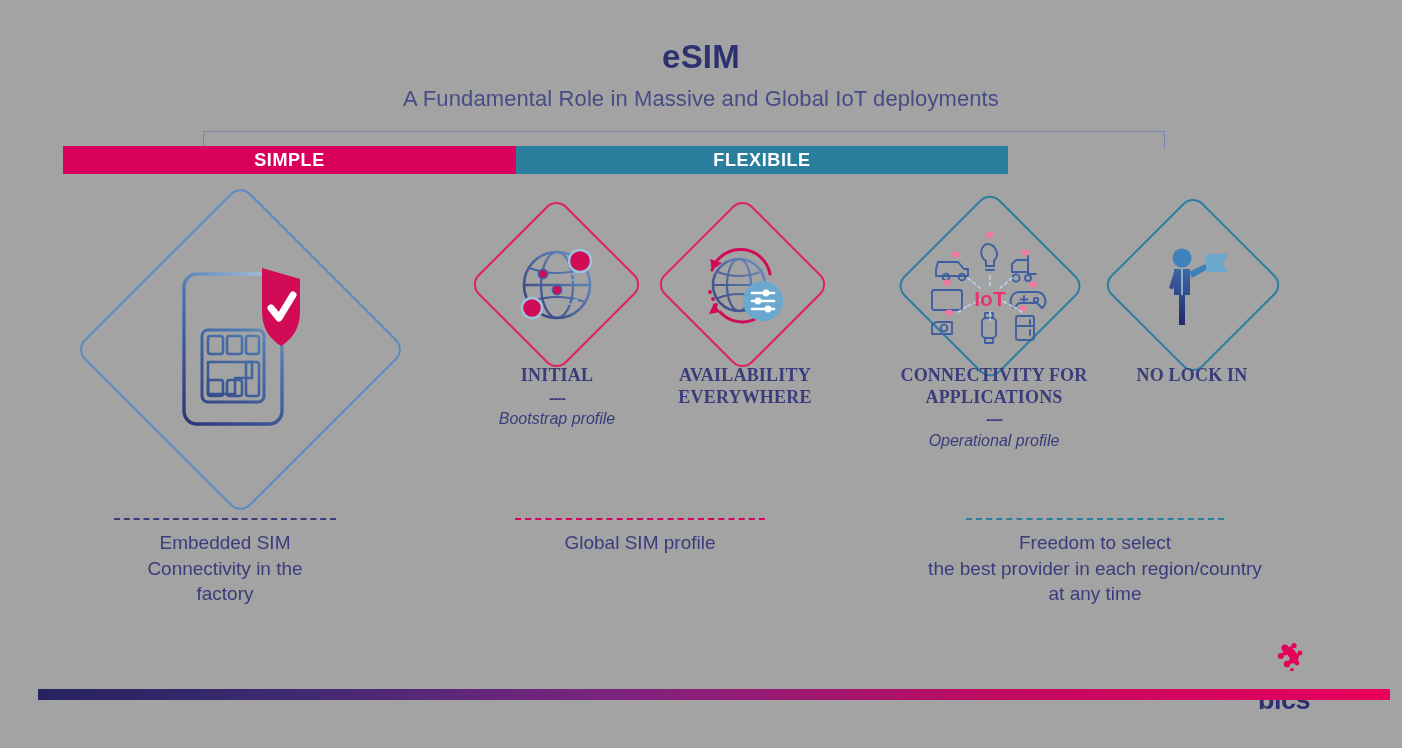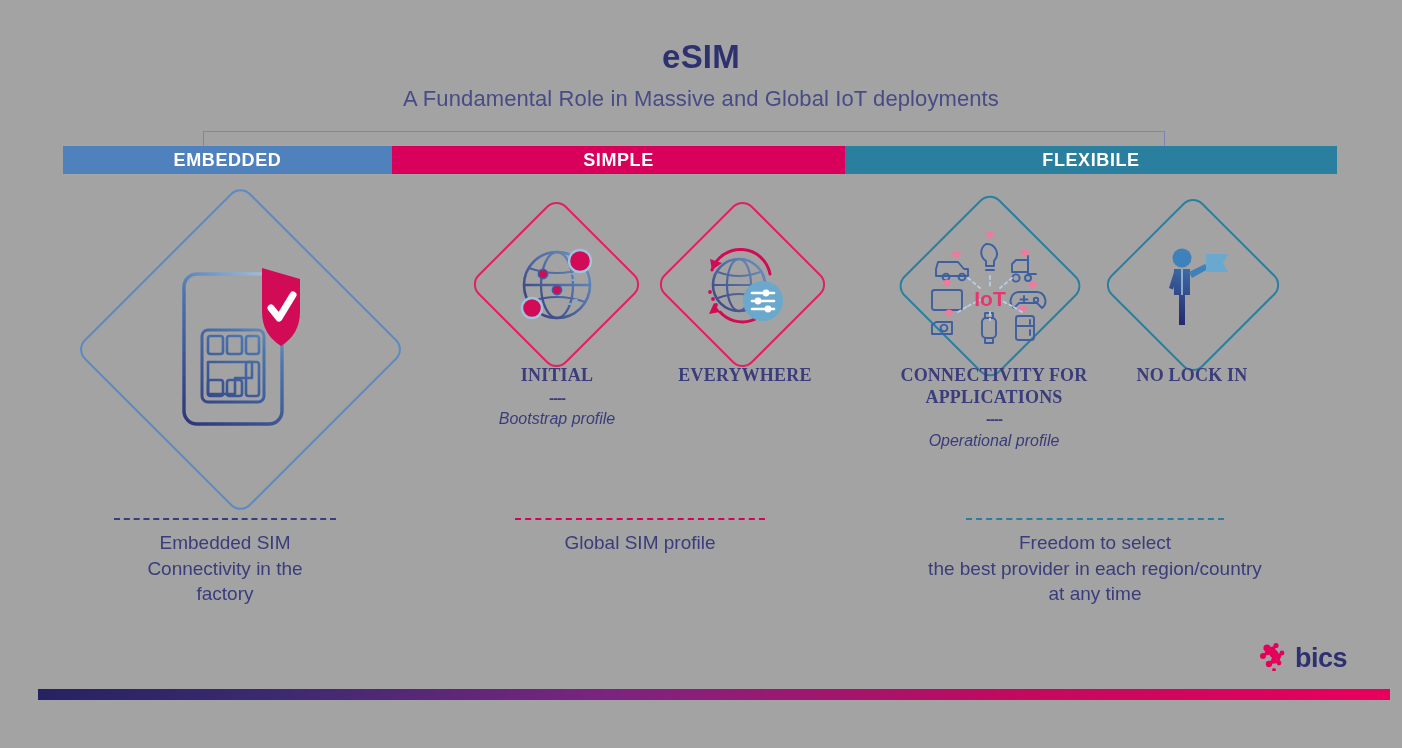--- a/index.html
+++ b/index.html
@@ -159,22 +159,23 @@
     line-height: 1.35;
     color: #3a3c7c;
   }
 
   
   .logo {
     position: absolute;
     left: 1258px;
     top: 641px;
     display: flex;
-    align-items: center;
-    gap: 3px;
+    align-items: flex-end;
+    gap: 10px;
+    flex-direction: column;
   }
   .logo-text {
     font-size: 27px;
     font-weight: bold;
     color: #2e3170;
     letter-spacing: -0.5px;
   }
 
   
   .bottom-rule {
@@ -190,23 +191,20 @@
 <body>
 
 <div class="slide">
 
   <div class="title">eSIM</div>
   <div class="subtitle">A Fundamental Role in Massive and Global IoT deployments</div>
 
   <div class="bracket"></div>
 
   <div class="bars">
-    <div class="bar bar-embedded">
-      <span>EMBEDDED</span>
-    </div>
     <div class="bar bar-simple">
       <span>SIMPLE</span>
     </div>
     <div class="bar bar-flexible">
       <span>FLEXIBILE</span>
     </div>
   </div>
 
   <div class="icons-row">
 
@@ -406,20 +404,21 @@
   <div class="caption" style="left:440px; top:365px; width:234px;">
     <div class="caption-title">
       <div>INITIAL</div>
     </div>
     <div class="caption-sep">----</div>
     <div class="caption-sub">Bootstrap profile</div>
   </div>
 
   <div class="caption" style="left:628px; top:365px; width:234px;">
     <div class="caption-title">
+      <div>AVAILABILITY</div>
       <div>EVERYWHERE</div>
     </div>
   </div>
 
   <div class="caption" style="left:868px; top:365px; width:252px;">
     <div class="caption-title">
       <div>CONNECTIVITY FOR</div>
       <div>APPLICATIONS</div>
     </div>
     <div class="caption-sep">----</div>

